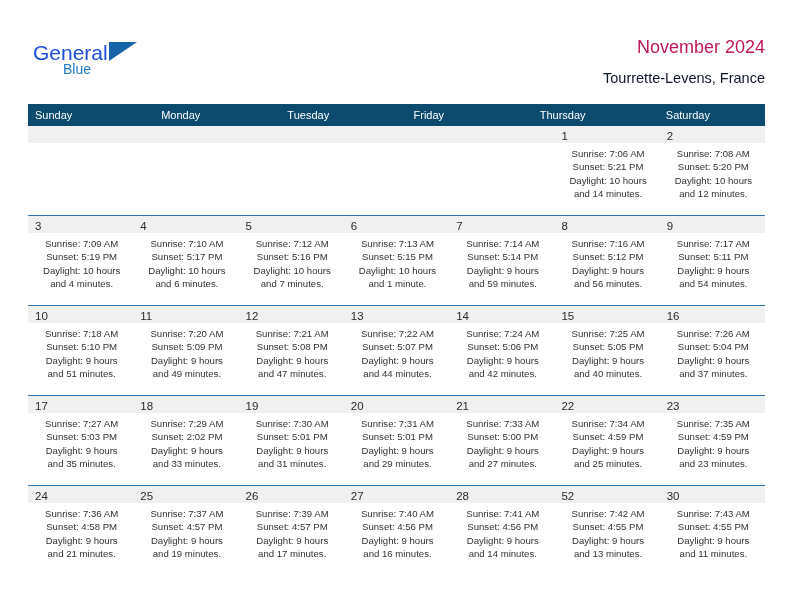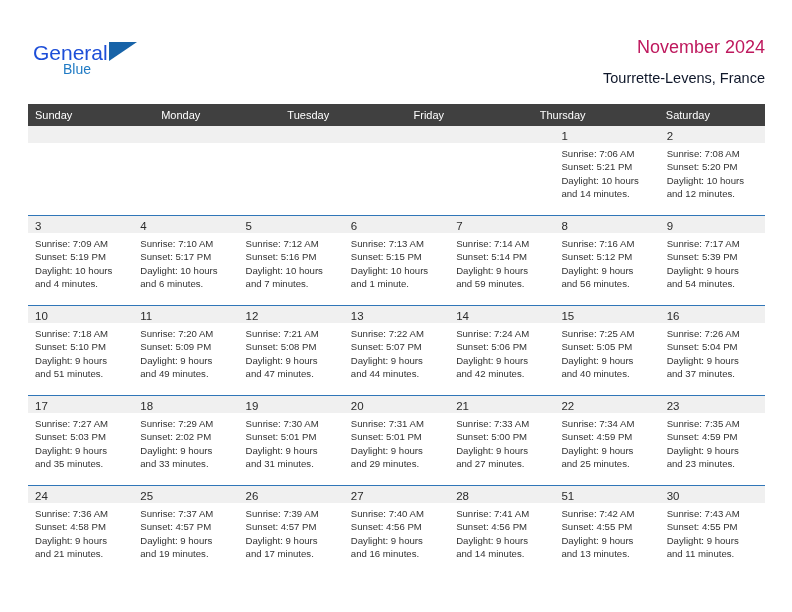--- a/index.html
+++ b/index.html
@@ -89,21 +89,21 @@
   
   .calendar {
     position: absolute;
     left: 28px;
     top: 104px;
     width: 737px;
   }
   .weekdays {
     display: flex;
     width: 100%;
-    background: #404040;
+    background: #0c4a6e;
     height: 22px;
     gap: 20px;
   }
   .weekday {
     flex: 1 1 0;
     color: #ffffff;
     font-size: 11px;
     line-height: 22px;
     padding-left: 7px;
     box-sizing: border-box;
@@ -136,20 +136,21 @@
   }
   .day-num {
     font-size: 11.5px;
     color: #2b2b2b;
     line-height: 17px;
     font-family: "Liberation Sans", sans-serif;
   }
   .day-body {
     padding: 4px 5px 0 7px;
     box-sizing: border-box;
+    text-align: center;
   }
   .day-line {
     font-size: 9.6px;
     line-height: 13.4px;
     color: #333333;
     font-family: "Liberation Sans", sans-serif;
     white-space: nowrap;
   }
 </style>
 </head>
@@ -269,21 +270,21 @@
               <div class="day-line">Sunrise: 7:16 AM</div>
               <div class="day-line">Sunset: 5:12 PM</div>
               <div class="day-line">Daylight: 9 hours</div>
               <div class="day-line">and 56 minutes.</div>
             </div>
           </div>
           <div class="day-cell">
             <div class="day-num-band"><span class="day-num">9</span></div>
             <div class="day-body">
               <div class="day-line">Sunrise: 7:17 AM</div>
-              <div class="day-line">Sunset: 5:39 PM</div>
+              <div class="day-line">Sunset: 5:11 PM</div>
               <div class="day-line">Daylight: 9 hours</div>
               <div class="day-line">and 54 minutes.</div>
             </div>
           </div>
         </div>
         <div class="week">
           <div class="day-cell">
             <div class="day-num-band"><span class="day-num">10</span></div>
             <div class="day-body">
               <div class="day-line">Sunrise: 7:18 AM</div>
@@ -452,21 +453,21 @@
           <div class="day-cell">
             <div class="day-num-band"><span class="day-num">28</span></div>
             <div class="day-body">
               <div class="day-line">Sunrise: 7:41 AM</div>
               <div class="day-line">Sunset: 4:56 PM</div>
               <div class="day-line">Daylight: 9 hours</div>
               <div class="day-line">and 14 minutes.</div>
             </div>
           </div>
           <div class="day-cell">
-            <div class="day-num-band"><span class="day-num">51</span></div>
+            <div class="day-num-band"><span class="day-num">52</span></div>
             <div class="day-body">
               <div class="day-line">Sunrise: 7:42 AM</div>
               <div class="day-line">Sunset: 4:55 PM</div>
               <div class="day-line">Daylight: 9 hours</div>
               <div class="day-line">and 13 minutes.</div>
             </div>
           </div>
           <div class="day-cell">
             <div class="day-num-band"><span class="day-num">30</span></div>
             <div class="day-body">

